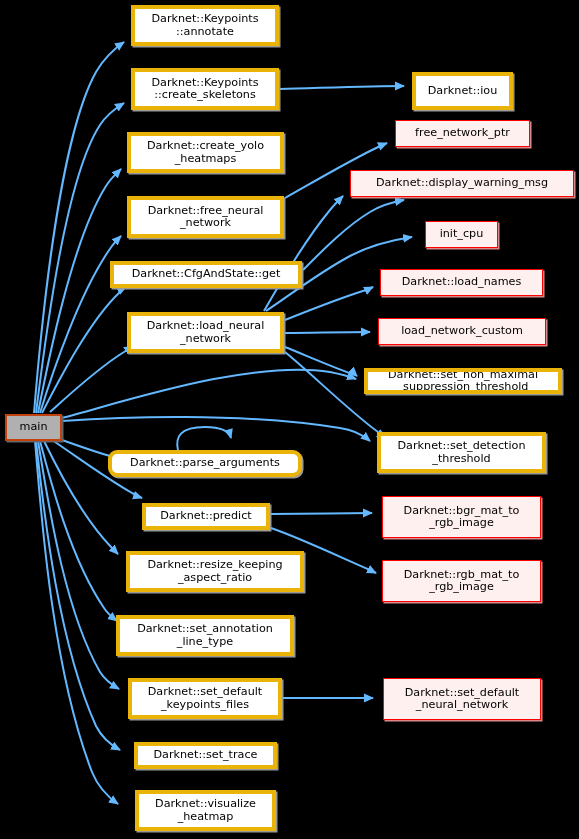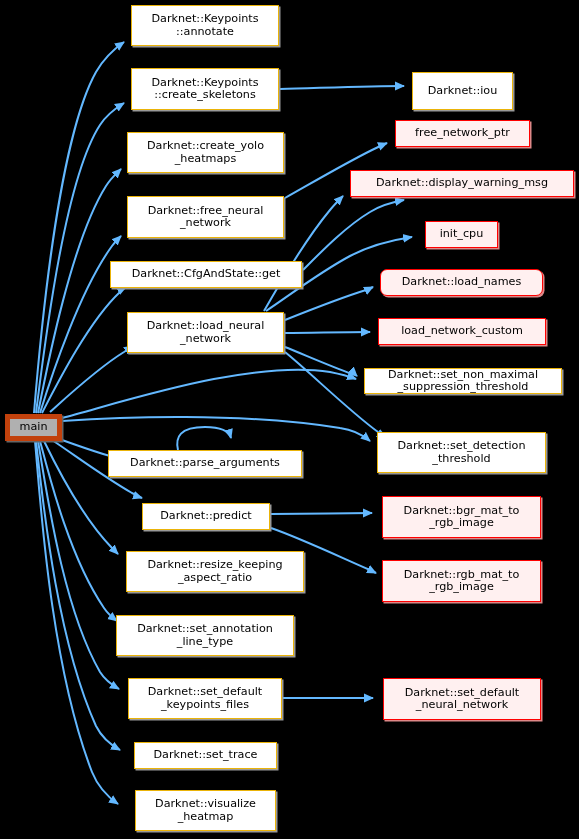--- a/index.html
+++ b/index.html
@@ -3,23 +3,23 @@
 <meta charset="utf-8">
 <style>
   html,body{margin:0;padding:0;background:#000;}
   body{width:579px;height:839px;overflow:hidden;font-family:"DejaVu Sans",sans-serif;}
   #graph{position:relative;width:579px;height:839px;background:#000;}
   svg{position:absolute;left:0;top:0;}
   .nodebox{position:absolute;box-sizing:border-box;display:flex;align-items:center;
            justify-content:center;text-align:center;line-height:1.08;
            font-family:"DejaVu Sans",sans-serif;font-size:11.2px;color:#000;
            white-space:pre-line;overflow:hidden;}
-  .n-plain{background:#fff;border:1px solid #eab308;box-shadow:1.5px 1.5px 0 #999;}
+  .n-plain{background:#fff;border:4px solid #eab308;box-shadow:1.5px 1.5px 0 #999;}
   .n-red{background:#fff0f0;border:1.6px solid #ff0000;box-shadow:1.5px 1.5px 0 #d88;}
-  .n-root{background:#b0b0b0;border:5px solid #c2410c;box-shadow:1.5px 1.5px 0 #666;}
+  .n-root{background:#b0b0b0;border:2px solid #c2410c;box-shadow:1.5px 1.5px 0 #666;}
 </style>
 </head>
 <body>
 
 <div id="graph">
   <svg id="edge-layer" width="579" height="839">
     <defs>
       <marker id="arrow" viewBox="0 0 10 10" refX="9" refY="5" markerWidth="5" markerHeight="5" orient="auto-start-reverse">
         <path d="M0,0.6 L10,5 L0,9.4 z" fill="#63b8ff"></path>
       </marker>
@@ -61,36 +61,36 @@
 ::annotate</div>
       <div class="nodebox n-plain" style="left: 131px; top: 68px; width: 148px; height: 42px;">Darknet::Keypoints
 ::create_skeletons</div>
       <div class="nodebox n-plain" style="left: 127px; top: 132px; width: 157px; height: 41px;">Darknet::create_yolo
 _heatmaps</div>
       <div class="nodebox n-plain" style="left: 127px; top: 196px; width: 157px; height: 42px;">Darknet::free_neural
 _network</div>
       <div class="nodebox n-plain" style="left: 110px; top: 261px; width: 192px; height: 27px;">Darknet::CfgAndState::get</div>
       <div class="nodebox n-plain" style="left: 127px; top: 312px; width: 157px; height: 41px;">Darknet::load_neural
 _network</div>
-      <div class="nodebox n-plain" style="left: 108px; top: 450px; width: 194px; height: 27px;">Darknet::parse_arguments</div>
+      <div class="nodebox n-plain" style="left: 108px; top: 450px; width: 194px; height: 27px; border-radius: 9px;">Darknet::parse_arguments</div>
       <div class="nodebox n-plain" style="left: 142px; top: 503px; width: 128px; height: 27px;">Darknet::predict</div>
       <div class="nodebox n-plain" style="left: 116px; top: 551px; width: 178px; height: 41px; margin-left: 10px;">Darknet::resize_keeping
 _aspect_ratio</div>
       <div class="nodebox n-plain" style="left: 116px; top: 615px; width: 178px; height: 41px;">Darknet::set_annotation
 _line_type</div>
       <div class="nodebox n-plain" style="left: 128px; top: 678px; width: 154px; height: 41px;">Darknet::set_default
 _keypoints_files</div>
       <div class="nodebox n-plain" style="left: 134px; top: 742px; width: 143px; height: 27px;">Darknet::set_trace</div>
       <div class="nodebox n-plain" style="left: 135px; top: 790px; width: 141px; height: 41px;">Darknet::visualize
 _heatmap</div>
       <div class="nodebox n-plain" style="left: 412px; top: 72px; width: 101px; height: 38px;">Darknet::iou</div>
       <div class="nodebox n-red" style="left: 395px; top: 120px; width: 135px; height: 27px; text-align: center;">free_network_ptr</div>
       <div class="nodebox n-red" style="left: 350px; top: 170px; width: 224px; height: 27px;">Darknet::display_warning_msg</div>
       <div class="nodebox n-red" style="left: 425px; top: 221px; width: 73px; height: 27px;">init_cpu</div>
-      <div class="nodebox n-red" style="left: 380px; top: 269px; width: 163px; height: 27px; border-radius: 7px;">Darknet::load_names</div>
+      <div class="nodebox n-red" style="left: 380px; top: 269px; width: 163px; height: 27px;">Darknet::load_names</div>
       <div class="nodebox n-red" style="left: 378px; top: 318px; width: 168px; height: 27px;">load_network_custom</div>
       <div class="nodebox n-plain" style="left: 364px; top: 368px; width: 198px; height: 26px;">Darknet::set_non_maximal
 _suppression_threshold</div>
       <div class="nodebox n-plain" style="left: 377px; top: 432px; width: 169px; height: 41px;">Darknet::set_detection
 _threshold</div>
       <div class="nodebox n-red" style="left: 382px; top: 496px; width: 159px; height: 42px;">Darknet::bgr_mat_to
 _rgb_image</div>
       <div class="nodebox n-red" style="left: 382px; top: 560px; width: 159px; height: 42px;">Darknet::rgb_mat_to
 _rgb_image</div>
       <div class="nodebox n-red" style="left: 383px; top: 678px; width: 158px; height: 42px;">Darknet::set_default

